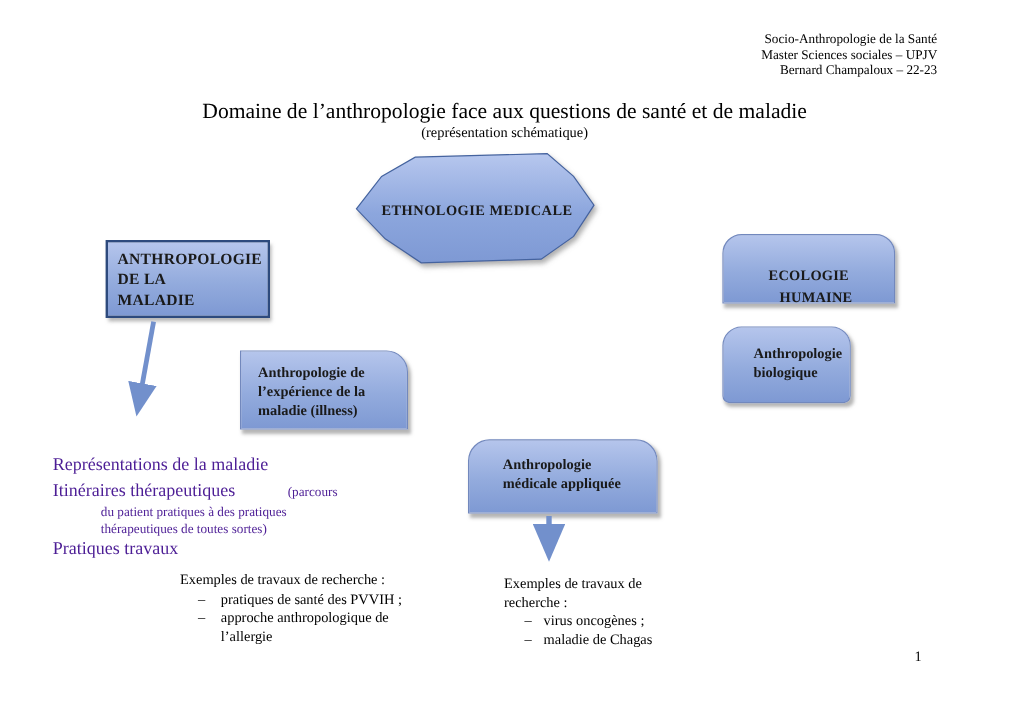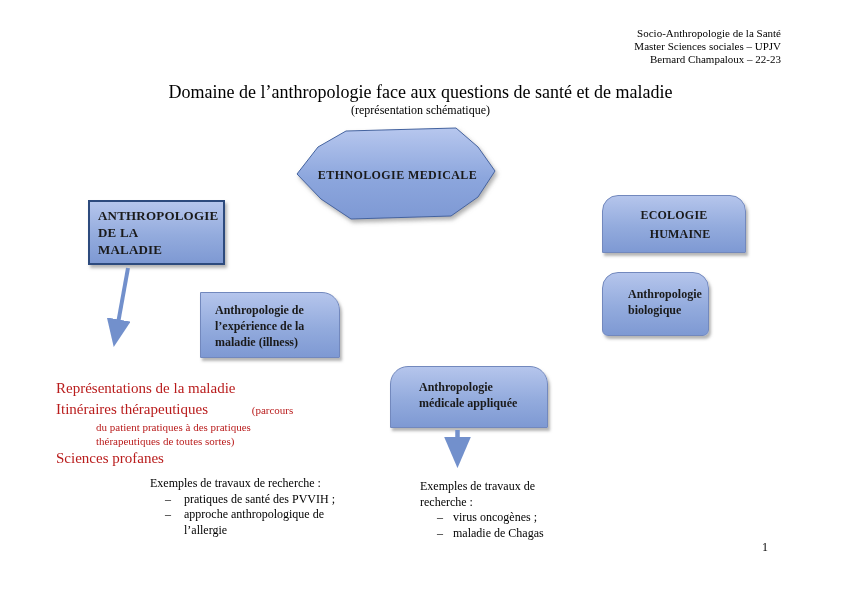--- a/index.html
+++ b/index.html
@@ -16,34 +16,34 @@
   
   .node{
     background:linear-gradient(180deg,#b5c5ec 0%,#93abdd 55%,#7e99d3 100%);
     box-shadow:2px 3px 3px rgba(120,120,120,0.55);
     box-sizing:border-box;
     font-size:12px;line-height:16px;font-weight:700;color:#1a1a1a;
   }
   .node-maladie{left:88px;top:200px;width:137px;height:65px;border:2px solid #2d4a7d;
     padding:5px 8px;font-size:13px;line-height:17px;letter-spacing:0.2px;}
   .node-ecologie{left:602px;top:195px;width:144px;height:58px;border:1px solid #7288bd;
-    border-radius:16px 16px 0 0;text-align:center;padding-top:10px;line-height:19px;letter-spacing:0.2px;}
+    border-radius:16px 16px 0 0;text-align:center;padding-top:24px;line-height:19px;letter-spacing:0.2px;}
   .node-ecologie .l2{padding-left:12px;}
   .node-biologique{left:602px;top:272px;width:107px;height:64px;border:1px solid #7288bd;
     border-radius:16px 16px 6px 6px;padding:13px 0 0 25px;}
   .node-experience{left:200px;top:292px;width:140px;height:66px;border:1px solid #7288bd;
     border-radius:0 18px 0 0;padding:9px 0 0 14px;}
   .node-appliquee{left:390px;top:366px;width:158px;height:62px;border:1px solid #7288bd;
     border-radius:18px 18px 0 0;padding:12px 0 0 28px;}
   .node .line{display:block;}
   
   .oct-label{left:290px;top:120px;width:215px;height:110px;display:flex;align-items:center;justify-content:center;
     font-size:12px;font-weight:600;letter-spacing:0.4px;color:#1a1a1a;}
   
-  .lefttext{left:56px;top:378px;width:240px;color:#b91c1c;}
+  .lefttext{left:44px;top:378px;width:240px;color:#4c1d95;}
   .lefttext .big{font-size:15px;line-height:21px;}
   .lefttext .small{font-size:11px;line-height:14px;padding-left:40px;}
   
   .examples{font-size:12px;line-height:15.5px;color:#000;}
   .examples-left{left:150px;top:476px;width:215px;}
   .examples-right{left:420px;top:479px;width:160px;}
   .examples .ex-title{display:block;}
   .examples-right .ex-title{width:140px;}
   .ex-item{display:flex;}
   .examples-left .ex-item .dash{margin-left:15px;width:19px;flex:0 0 auto;}
@@ -128,21 +128,21 @@
       </marker>
     </defs>
     <line x1="17.5" y1="0" x2="17.5" y2="30" stroke="#7290cc" stroke-width="4.5" marker-end="url(#ah2)"></line>
   </svg>
 
   <div class="abs lefttext">
     <div class="big">Représentations de la maladie</div>
     <div><span class="big">Itinéraires thérapeutiques </span><span class="small">(parcours</span></div>
     <div class="small">du patient pratiques à des pratiques</div>
     <div class="small">thérapeutiques de toutes sortes)</div>
-    <div class="big">Sciences profanes</div>
+    <div class="big">Pratiques travaux</div>
   </div>
 
   <div class="abs examples examples-left">
     <span class="ex-title">Exemples de travaux de recherche :</span>
     <div class="ex-item">
       <span class="dash">–</span>
       <span class="txt">pratiques de santé des PVVIH ;</span>
     </div>
     <div class="ex-item">
       <span class="dash">–</span>

